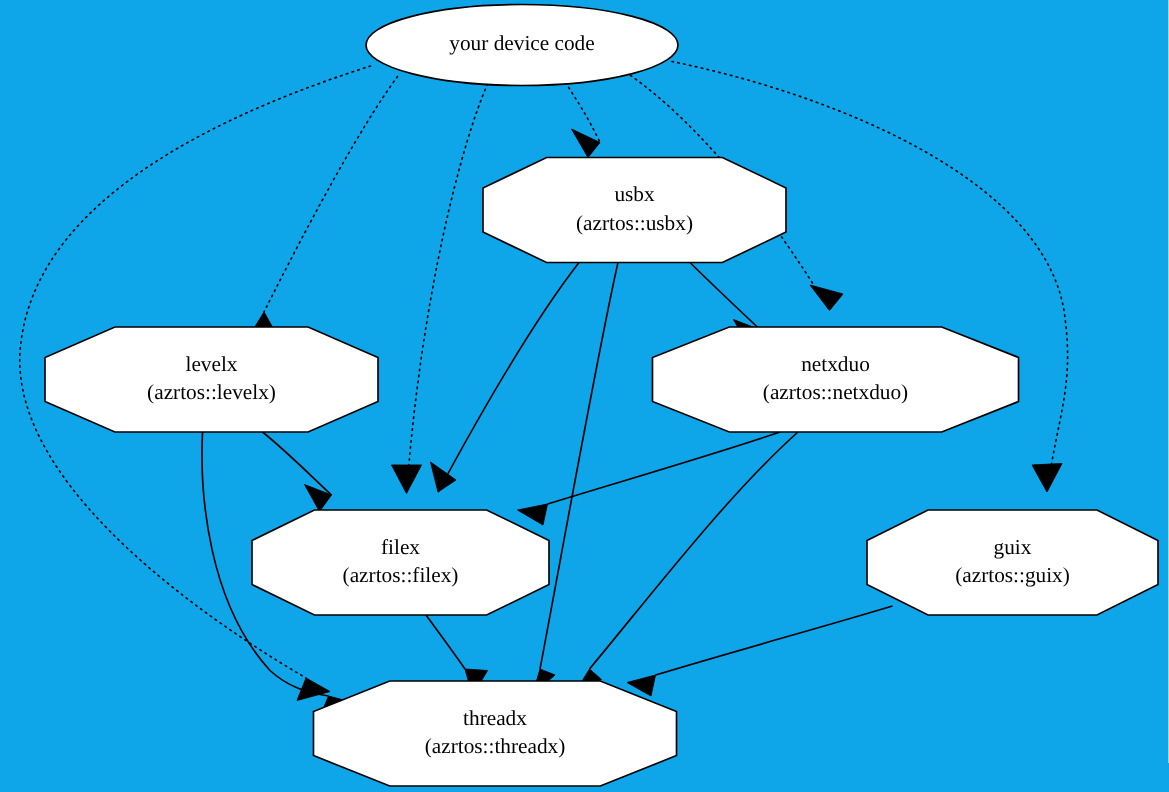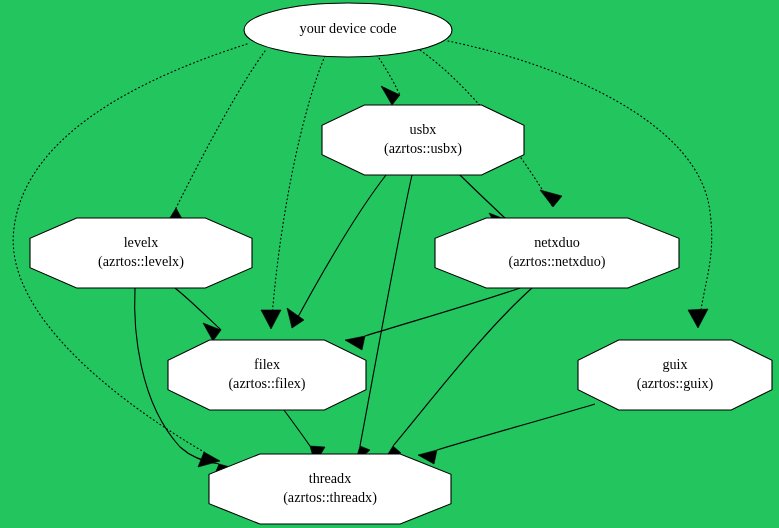--- a/index.html
+++ b/index.html
@@ -8,21 +8,21 @@
     padding: 0;
     background: #ffffff;
   }
   body {
     font-family: "Liberation Serif", "DejaVu Serif", serif;
   }
   #graph-canvas {
     position: relative;
     width: 779px;
     height: 528px;
-    background: #22c55e;
+    background: #0ea5e9;
     overflow: hidden;
   }
   #graph-svg {
     position: absolute;
     left: 0;
     top: 0;
     width: 779px;
     height: 528px;
     display: block;
   }

